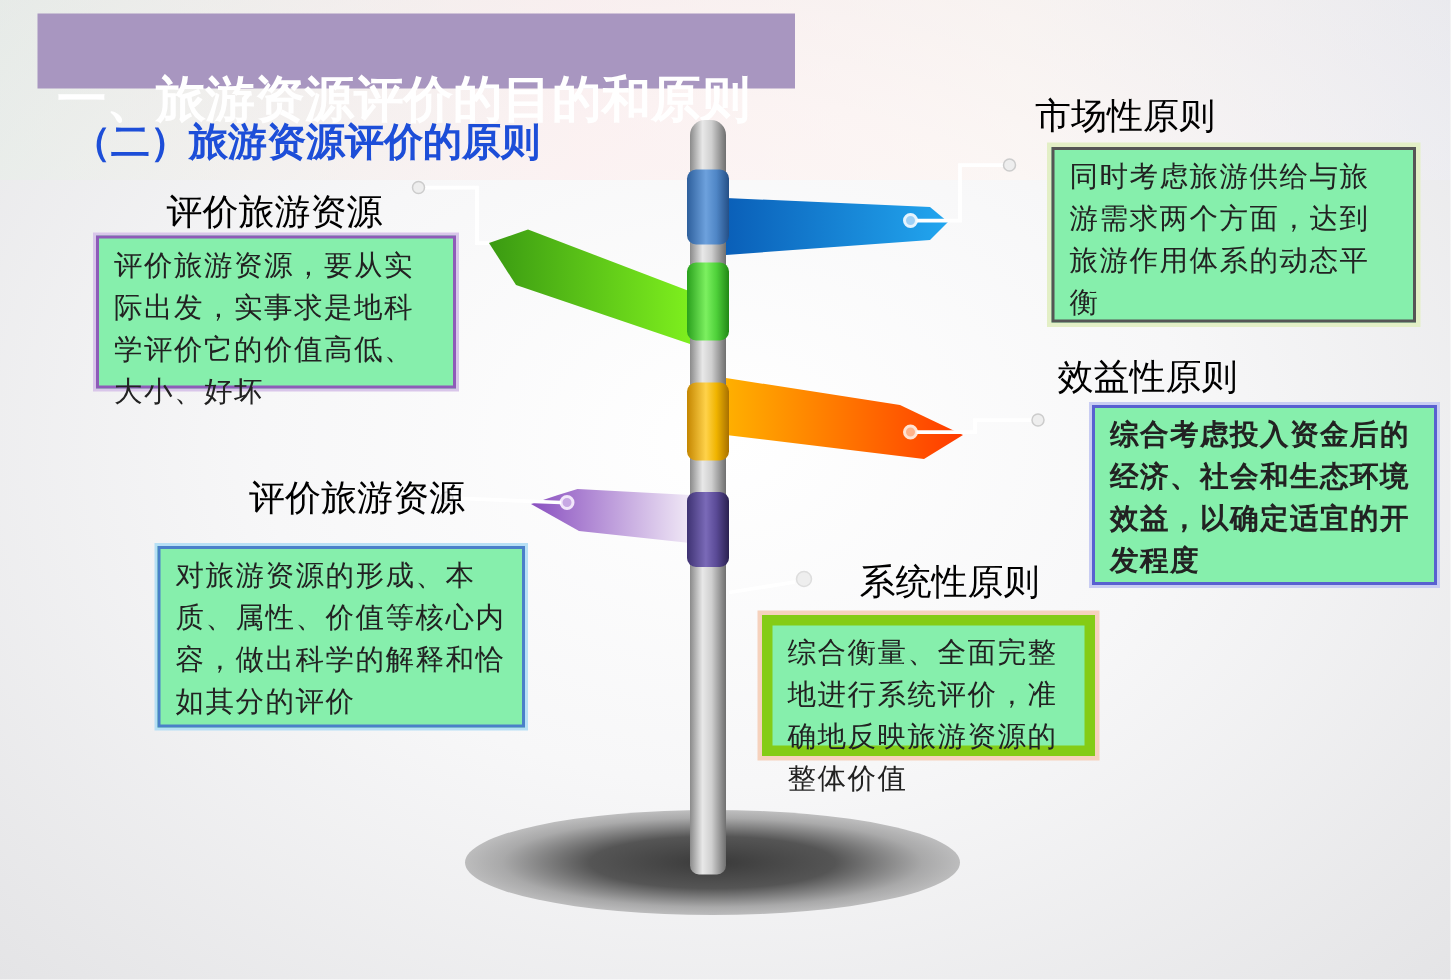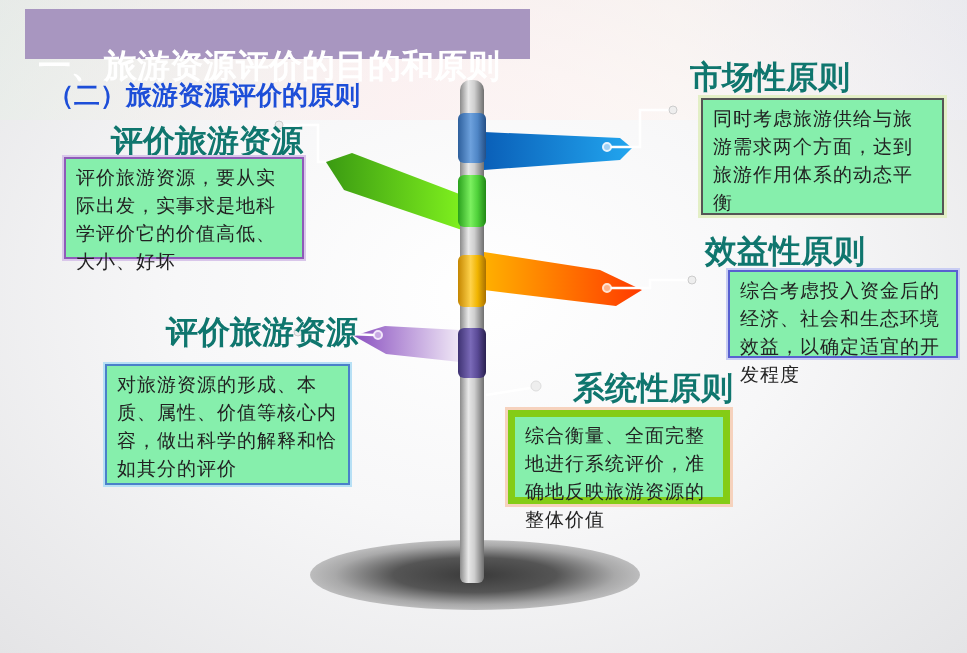--- a/index.html
+++ b/index.html
@@ -21,30 +21,30 @@
     position:absolute; left:38px; top:12px;
     font-size:33px; font-weight:bold; color:#ffffff; letter-spacing:0px;
     line-height:44px;
     margin-top:32px;
   }
   .subtitle {
     position:absolute; left:48px; top:78px;
     font-size:26px; font-weight:bold; color:#1d4ed8; line-height:34px;
   }
   .principle-title {
-    position:absolute; font-size:32px; font-weight:bold; color:#0f766e; line-height:30px;
+    position:absolute; font-size:24px; font-weight:normal; color:#000000; line-height:30px;
   }
   .box {
     position:absolute; background:#86efac;
     font-family:"DejaVu Serif", serif; font-size:19px; color:#222; line-height:28px;
     padding:4px 10px; letter-spacing:1px;
   }
   .box.objective { left:64px; top:157px; width:240px; height:102px; border:2px solid #8e5bb8; box-shadow:0 0 0 2px #d9c6ea; }
   .box.market { left:701px; top:98px; width:243px; height:117px; border:2px solid #555; box-shadow:0 0 0 3px #e3efc6; }
-  .box.benefit { left:728px; top:270px; width:230px; height:88px; border:2px solid #5860d0; box-shadow:0 0 0 2px #c9cdf3; }
+  .box.benefit { left:728px; top:270px; width:230px; height:120px; border:2px solid #5860d0; box-shadow:0 0 0 2px #c9cdf3;font-weight:bold; }
   .box.scientific { left:105px; top:364px; width:245px; height:121px; border:2px solid #4a80c9; box-shadow:0 0 0 2px #b7e0f5; }
   .box.systematic { left:508px; top:410px; width:222px; height:94px; border:7px solid #84cc16; box-shadow:0 0 0 3px #f6d2bd; }
 
   .shadow-ellipse {
     position:absolute; left:310px; top:540px; width:330px; height:70px; border-radius:50%;
     background: radial-gradient(ellipse at 50% 50%, #3a3a3a 0%, #555 35%, rgba(120,120,120,0.6) 60%, rgba(200,200,200,0) 100%);
   }
   .pole {
     position:absolute; left:460px; top:80px; width:24px; height:503px;
     background: linear-gradient(90deg, #8a8a8a 0%, #e8e8e8 35%, #cfcfcf 60%, #6f6f6f 100%);

